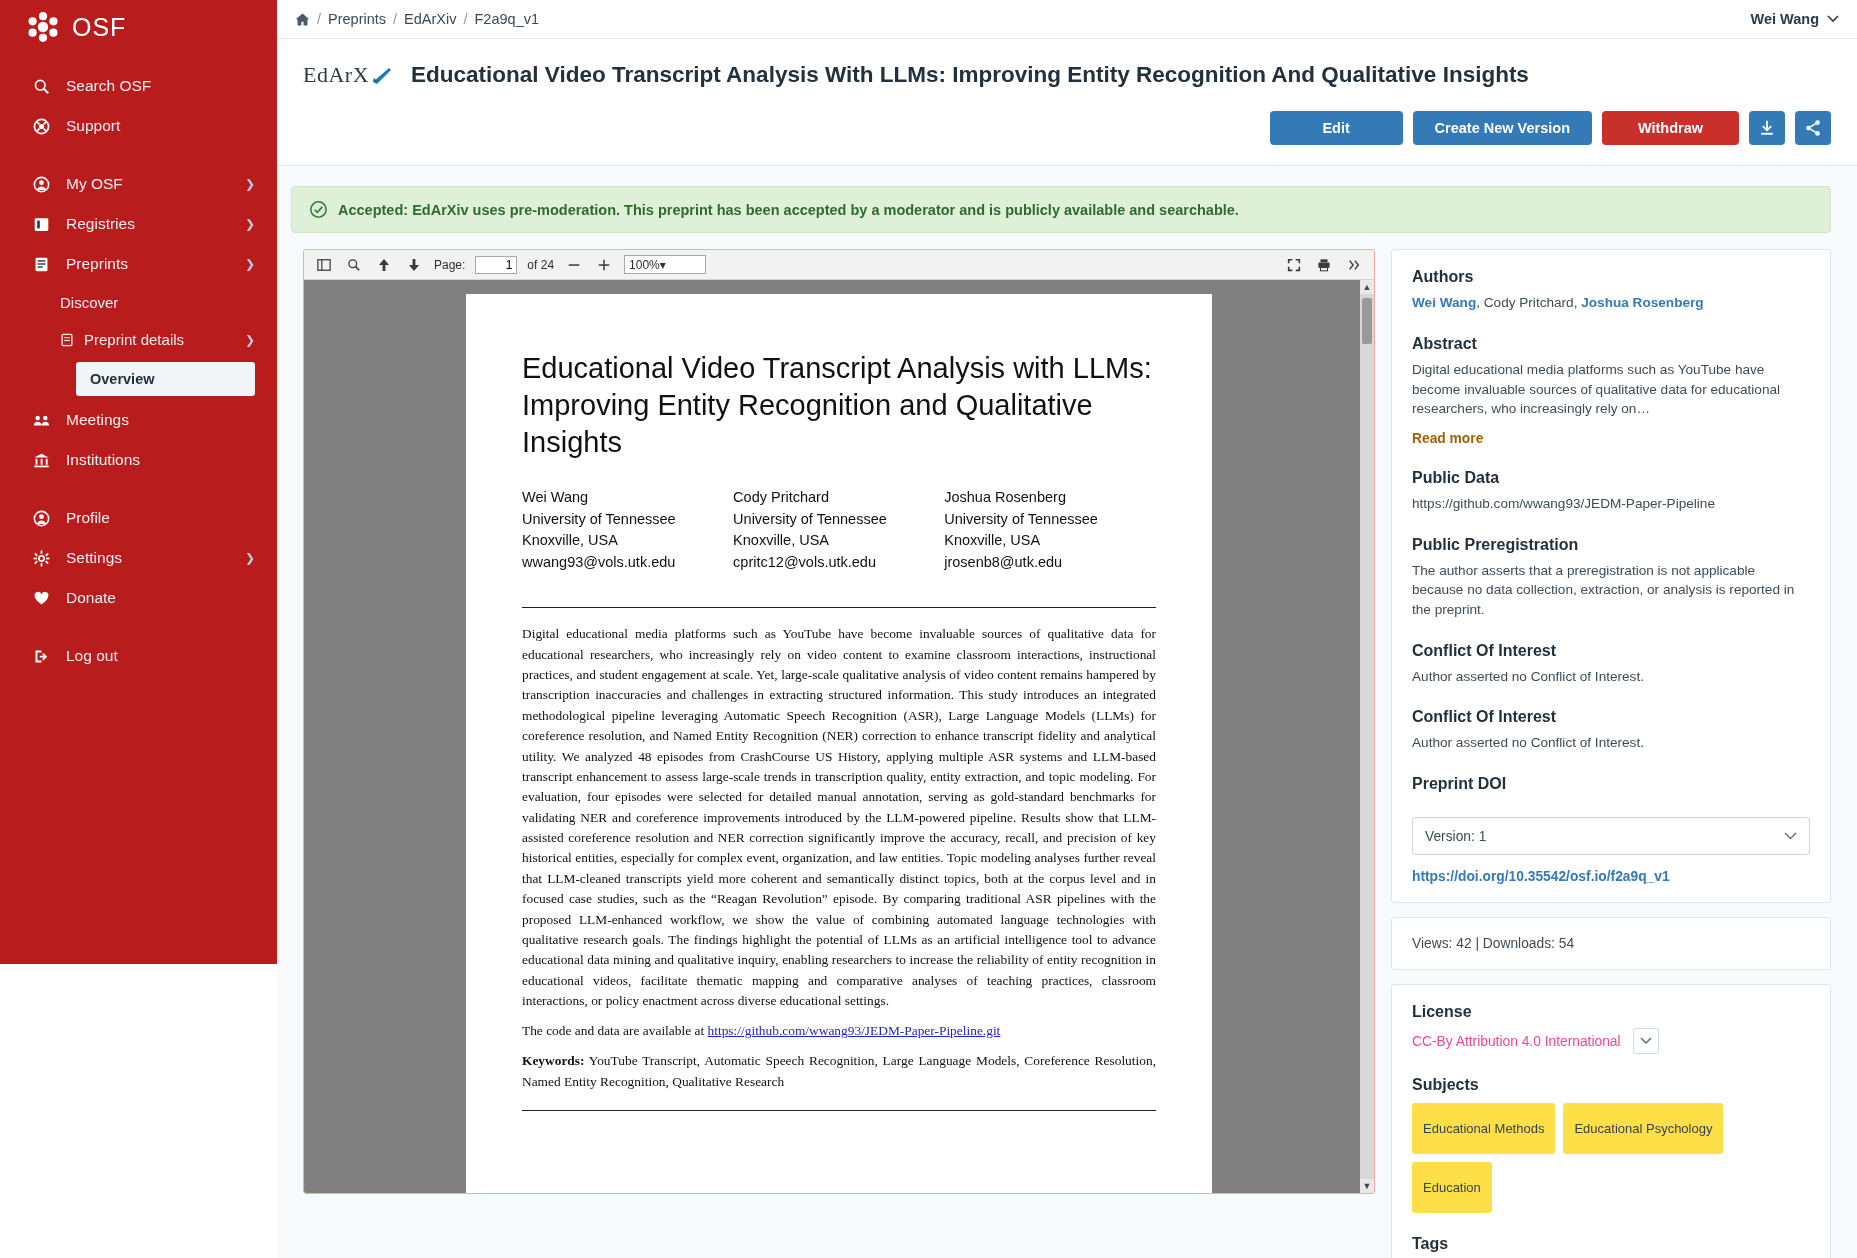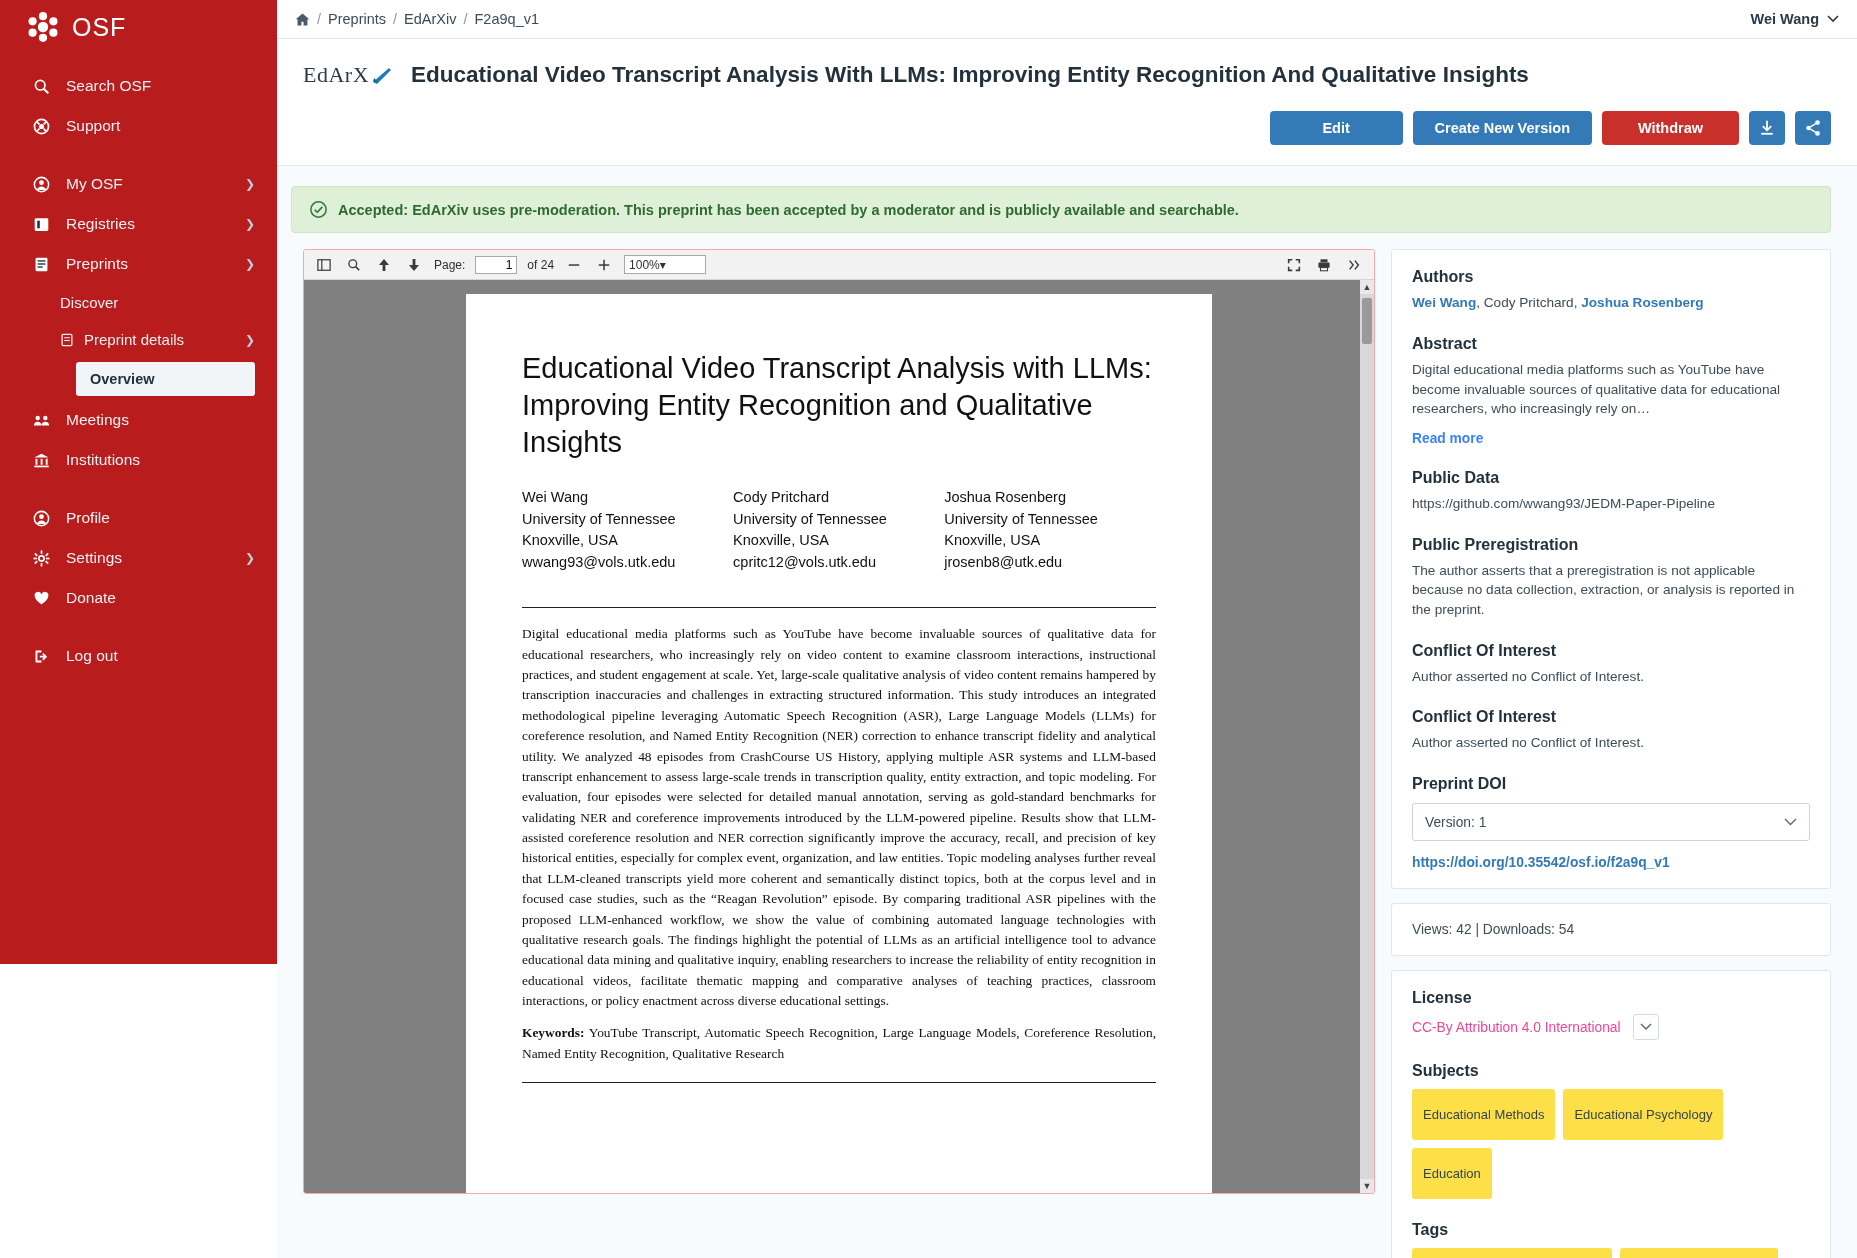--- a/index.html
+++ b/index.html
@@ -160,23 +160,23 @@
   .card {
     background: #fff; border: 1px solid #dfe6ea; border-radius: 3px;
     padding: 18px 20px;
   }
   .card h3 {
     margin: 0 0 7px 0; font-size: 16px; color: #23313c; font-weight: bold;
   }
   .card h3.spaced { margin-top: 22px; }
   .card p { margin: 0; font-size: 13.6px; line-height: 1.45; color: #3e4c57; }
   .link-b { color: #337ab7; font-weight: bold; text-decoration: none; }
-  .read-more { display: inline-block; margin-top: 12px; color: #3b82f6; font-weight: bold; font-size: 13.8px; cursor: pointer; }
+  .read-more { display: inline-block; margin-top: 12px; color: #a16207; font-weight: bold; font-size: 13.8px; cursor: pointer; }
   .select {
-    margin-top: 10px; width: 100%; height: 38px;
+    margin-top: 24px; width: 100%; height: 38px;
     border: 1px solid #ccd5db; border-radius: 3px; background: #fff;
     display: flex; align-items: center; justify-content: space-between;
     padding: 0 12px; font-size: 13.8px; color: #3e4c57; cursor: pointer;
   }
   .doi-link { display: block; margin-top: 14px; color: #337ab7; font-weight: bold; font-size: 13.8px; text-decoration: none; }
   .stats { font-size: 13.8px; color: #3e4c57; }
   .license-row { display: flex; align-items: center; gap: 12px; margin-top: 4px; }
   .license-row .caret {
     width: 26px; height: 26px; border: 1px solid #d3dbe0; border-radius: 3px;
     display: inline-flex; align-items: center; justify-content: center; cursor: pointer; color: #5a6b77; font-size: 11px;
@@ -512,20 +512,23 @@
               </div>
               <div class="author-col">
                 <div>Joshua Rosenberg</div>
                 <div>University of Tennessee</div>
                 <div>Knoxville, USA</div>
                 <div>jrosenb8@utk.edu</div>
               </div>
             </div>
             <div class="rule"></div>
             <p class="abstract-p">Digital educational media platforms such as YouTube have become invaluable sources of qualitative data for educational researchers, who increasingly rely on video content to examine classroom interactions, instructional practices, and student engagement at scale. Yet, large-scale qualitative analysis of video content remains hampered by transcription inaccuracies and challenges in extracting structured information. This study introduces an integrated methodological pipeline leveraging Automatic Speech Recognition (ASR), Large Language Models (LLMs) for coreference resolution, and Named Entity Recognition (NER) correction to enhance transcript fidelity and analytical utility. We analyzed 48 episodes from CrashCourse US History, applying multiple ASR systems and LLM-based transcript enhancement to assess large-scale trends in transcription quality, entity extraction, and topic modeling. For evaluation, four episodes were selected for detailed manual annotation, serving as gold-standard benchmarks for validating NER and coreference improvements introduced by the LLM-powered pipeline. Results show that LLM-assisted coreference resolution and NER correction significantly improve the accuracy, recall, and precision of key historical entities, especially for complex event, organization, and law entities. Topic modeling analyses further reveal that LLM-cleaned transcripts yield more coherent and semantically distinct topics, both at the corpus level and in focused case studies, such as the “Reagan Revolution” episode. By comparing traditional ASR pipelines with the proposed LLM-enhanced workflow, we show the value of combining automated language technologies with qualitative research goals. The findings highlight the potential of LLMs as an artificial intelligence tool to advance educational data mining and qualitative inquiry, enabling researchers to increase the reliability of entity recognition in educational videos, facilitate thematic mapping and comparative analyses of teaching practices, classroom interactions, or policy enactment across diverse educational settings.</p>
+            <p class="code-line">
+              <span>The code and data are available at </span><a href="#">https://github.com/wwang93/JEDM-Paper-Pipeline.git</a>
+            </p>
             <p class="kw">
               <b>Keywords:</b><span> YouTube Transcript, Automatic Speech Recognition, Large Language Models, Coreference Resolution, Named Entity Recognition, Qualitative Research</span>
             </p>
             <div class="rule-bot"></div>
           </div>
           <div class="scrollbar-v">
             <div class="scroll-arrow" style="top:0">▲</div>
             <div class="scroll-thumb"></div>
             <div class="scroll-arrow" style="bottom:0">▼</div>
           </div>

